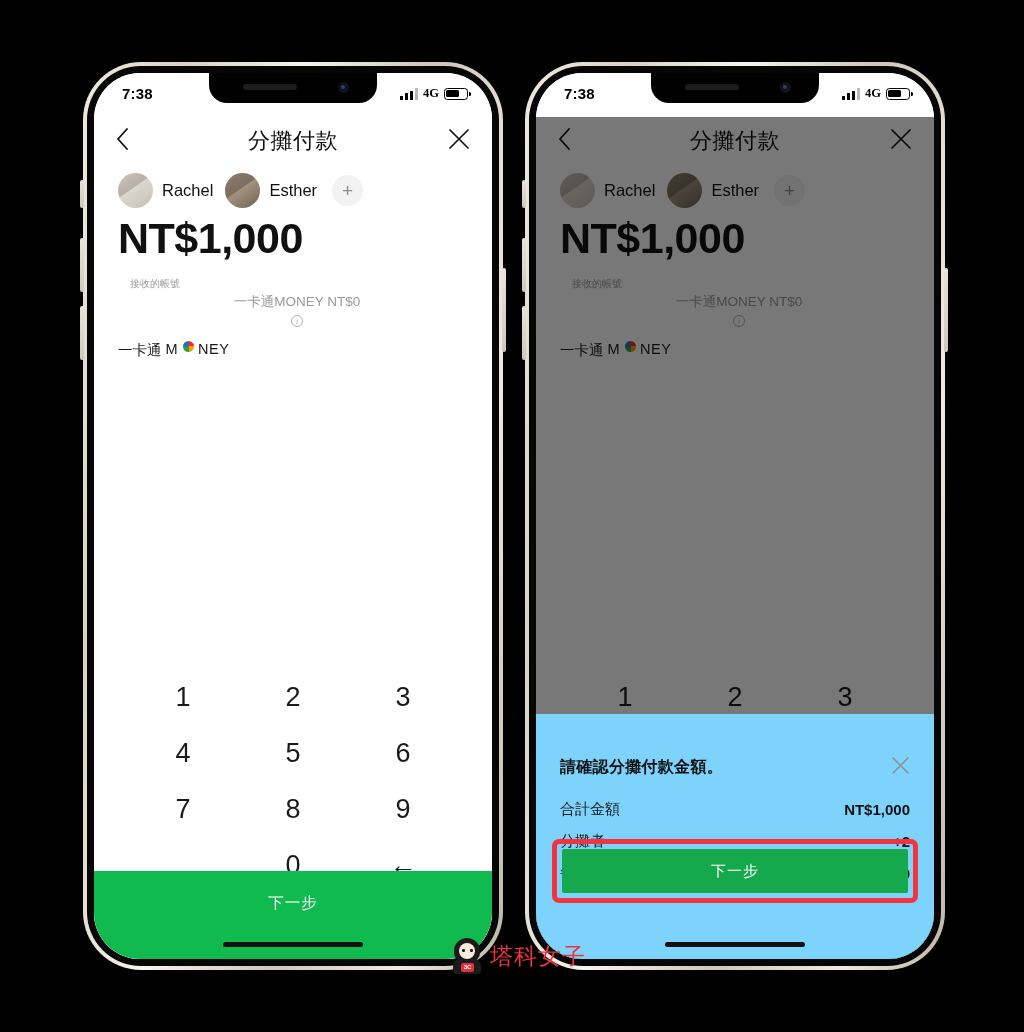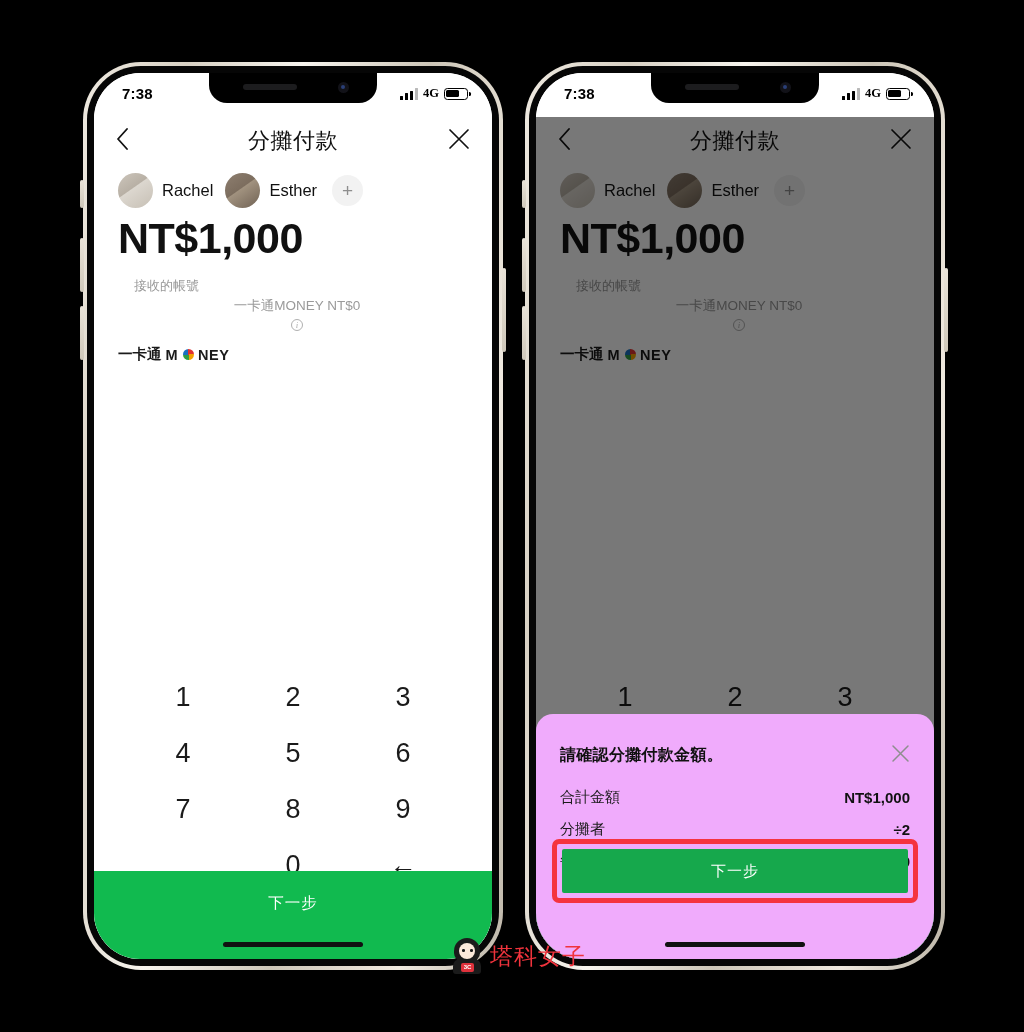--- a/index.html
+++ b/index.html
@@ -217,24 +217,23 @@
 
   .amount {
     padding: 6px 0 0 24px;
     font-size: 43px;
     font-weight: 700;
     color: #111;
     letter-spacing: -0.5px;
   }
 
   .acct-label {
-    padding: 14px 0 0 8px;
-    font-size: 13px;
+    padding: 14px 0 0 36px;
+    font-size: 10px;
     color: #9a9a9a;
-    margin-left: 32px;
   }
   .acct-value {
     padding: 2px 16px 0 24px;
     font-size: 13.5px;
     color: #9a9a9a;
     display: flex;
     align-items: center;
     gap: 4px;
     flex-direction: column;
   }
@@ -246,24 +245,24 @@
     line-height: 10px;
     text-align: center;
     color: #b0b0b0;
     font-style: italic;
     font-family: "Liberation Serif", serif;
     flex: none;
   }
   .brand {
     padding: 14px 0 0 24px;
     display: flex;
-    align-items: center;
+    align-items: flex-start;
     gap: 4px;
     font-size: 14.5px;
-    font-weight: 700;
+    font-weight: 400;
     color: #1a1a1a;
   }
   .brand .bm { letter-spacing: .5px; }
   .logo-o {
     display: inline-block;
     width: 11px; height: 11px;
     border-radius: 50%;
     background:
       conic-gradient(#e03131 0deg 90deg, #f59f00 90deg 180deg,
                      #2f9e44 180deg 270deg, #1971c2 270deg 360deg);
@@ -326,24 +325,23 @@
   .dimmer {
     position: absolute;
     top: 44px; left: 0; right: 0; bottom: 0;
     background: rgba(0,0,0,0.53);
     z-index: 18;
   }
   .sheet {
     position: absolute;
     left: 0; right: 0; bottom: 0;
     height: 245px;
-    background: #f0abfc;
+    background: #7dd3fc;
     z-index: 20;
-    padding: 4px 24px;
-    border-radius: 17px;
+    padding: 16px 24px;
   }
   .sheet-head {
     display: flex;
     align-items: center;
     justify-content: space-between;
     padding-top: 26px;
   }
   .sheet-title {
     font-size: 16px;
     font-weight: 700;

